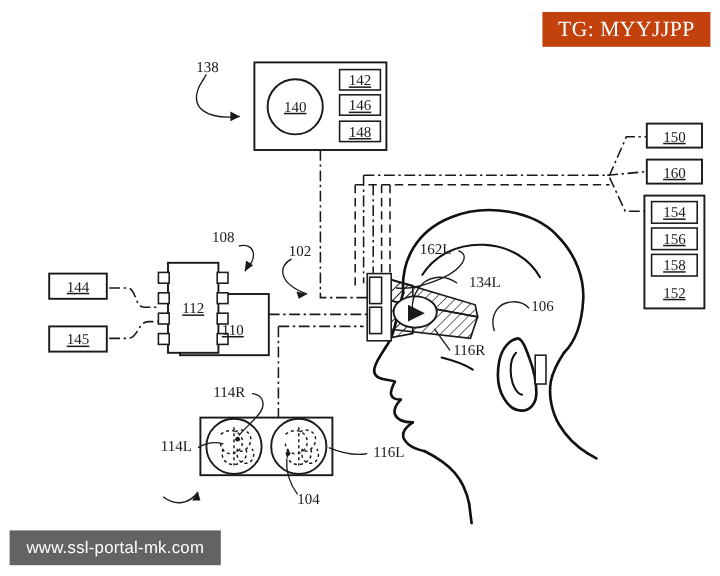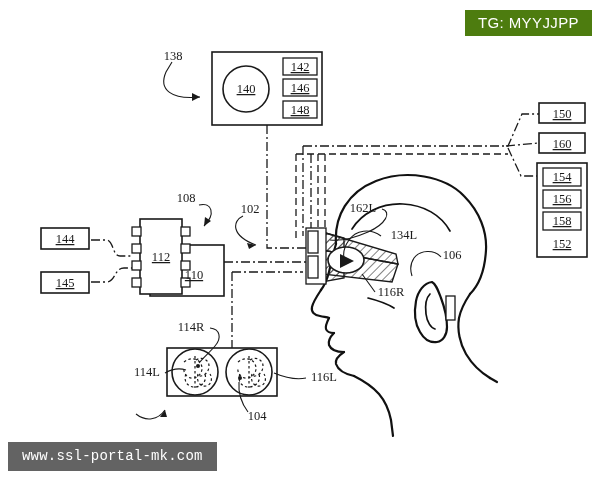--- a/index.html
+++ b/index.html
@@ -19,36 +19,36 @@
     position: absolute;
     left: 0;
     top: 0;
     width: 600px;
     height: 480px;
   }
   .tag-badge {
     position: absolute;
     right: 8px;
     top: 10px;
-    background: #4d7c0f;
+    background: #c2410c;
     color: #ffffff;
-    font-family: Liberation Sans, sans-serif;
-    font-size: 15px;
+    font-family: Liberation Serif, serif;
+    font-size: 18px;
     letter-spacing: 0.4px;
     padding: 5px 13px 6px 13px;
     line-height: 1;
     white-space: nowrap;
   }
   .url-badge {
     position: absolute;
     left: 8px;
     bottom: 9px;
     background: #636363;
     color: #ffffff;
-    font-family: Liberation Mono, monospace;
+    font-family: Liberation Sans, sans-serif;
     font-size: 14px;
     letter-spacing: 0.2px;
     padding: 7px 14px 8px 14px;
     line-height: 1;
     white-space: nowrap;
   }
   svg text {
     font-family: "Liberation Serif", serif;
     fill: #1a1a1a;
   }

